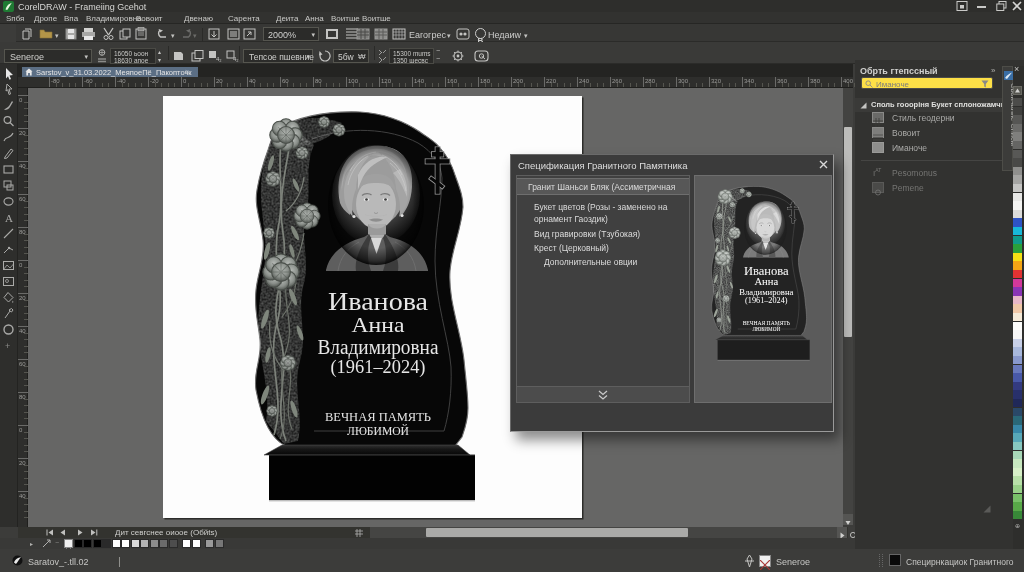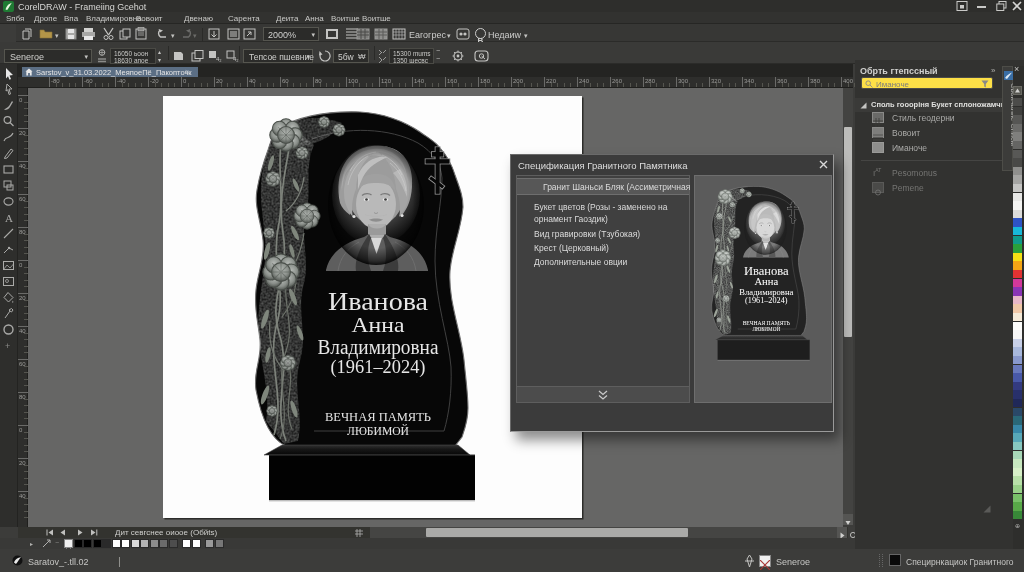--- a/index.html
+++ b/index.html
@@ -778,26 +778,26 @@
 </div>
 
 <div class="abs" style="left:510px;top:154px;width:324px;height:278px;background:#3b3b3b;border:1px solid #9a9a9a;border-top-color:#6a6a6a;border-left-color:#6a6a6a;box-shadow:6px 8px 12px rgba(0,0,0,0.45)">
   <span class="abs" style="left:7px;top:5px;font-size:9.5px;color:#dedede">Спецификация Гранитного Памятника</span>
   <svg class="abs" style="left:308px;top:5px" width="9" height="9" viewBox="0 0 9 9">
       <path d="M1 1 L8 8 M8 1 L1 8" stroke="#d8d8d8" stroke-width="1.4"></path>
     </svg>
 
   <div class="abs" style="left:5px;top:20px;width:174px;height:228px;background:#404040;border:1px solid #5e5e5e">
     <div class="abs" style="left:0;top:2px;width:172px;height:17px;background:#575757;border-top:1px solid #6e6e6e;border-bottom:1px solid #6e6e6e"></div>
-    <span class="dtxt" style="left:26px;top:6px">Гранит Шаньси Бляк (Ассиметричная</span>
+    <span class="dtxt" style="left:11px;top:6px">Гранит Шаньси Бляк (Ассиметричная</span>
     <span class="dtxt" style="left:17px;top:26px">Букет цветов (Розы - заменено на</span>
     <span class="dtxt" style="left:17px;top:38px">орнамент Гаоздик)</span>
     <span class="dtxt" style="left:17px;top:53px">Вид гравировки (Тзубокая)</span>
     <span class="dtxt" style="left:17px;top:67px">Крест (Церковный)</span>
-    <span class="dtxt" style="left:17px;top:81px">Дополнительные овции</span>
+    <span class="dtxt" style="left:27px;top:81px">Дополнительные овции</span>
     <div class="abs" style="left:0;top:210px;width:172px;height:16px;background:#4c4c4c;border-top:1px solid #5e5e5e">
       <svg class="abs" style="left:80px;top:3px" width="12" height="11" viewBox="0 0 12 11">
           <path d="M2 1 L6 4.4 L10 1 M2 5.5 L6 8.9 L10 5.5" fill="none" stroke="#c9c9c9" stroke-width="1.3"></path>
         </svg>
     </div>
   </div>
 
   <div class="abs" style="left:183px;top:20px;width:138px;height:228px;background:#5b5b5b;border:1px solid #6e6e6e"></div>
 </div>
 <svg class="abs" style="left:710px;top:186px" width="104" height="178" viewBox="0 0 104 178">

